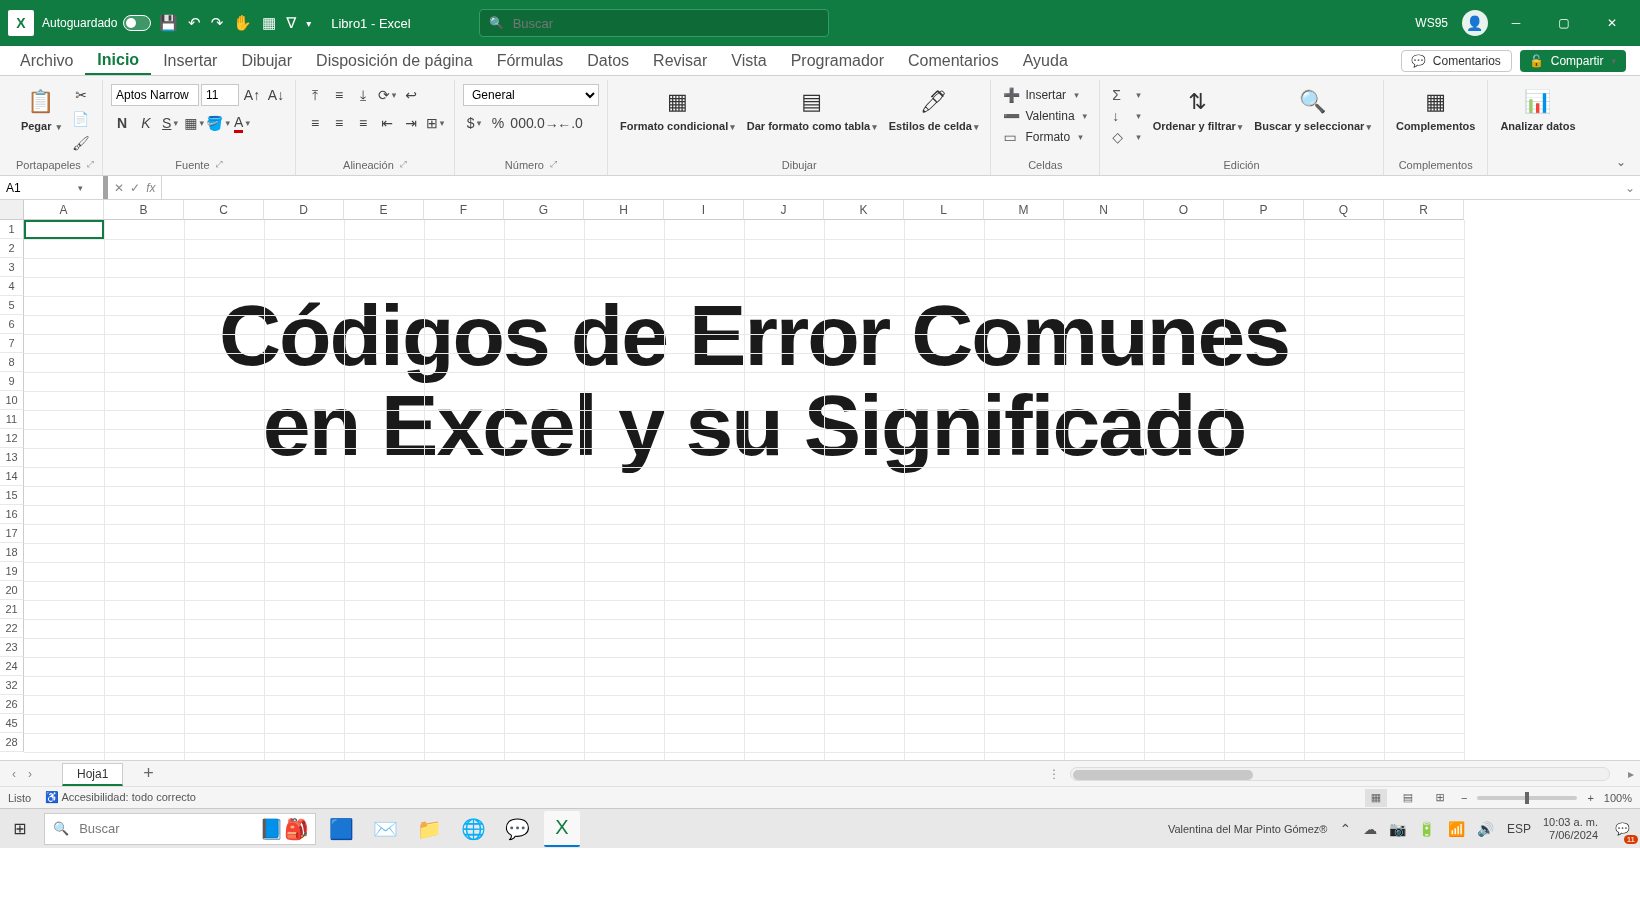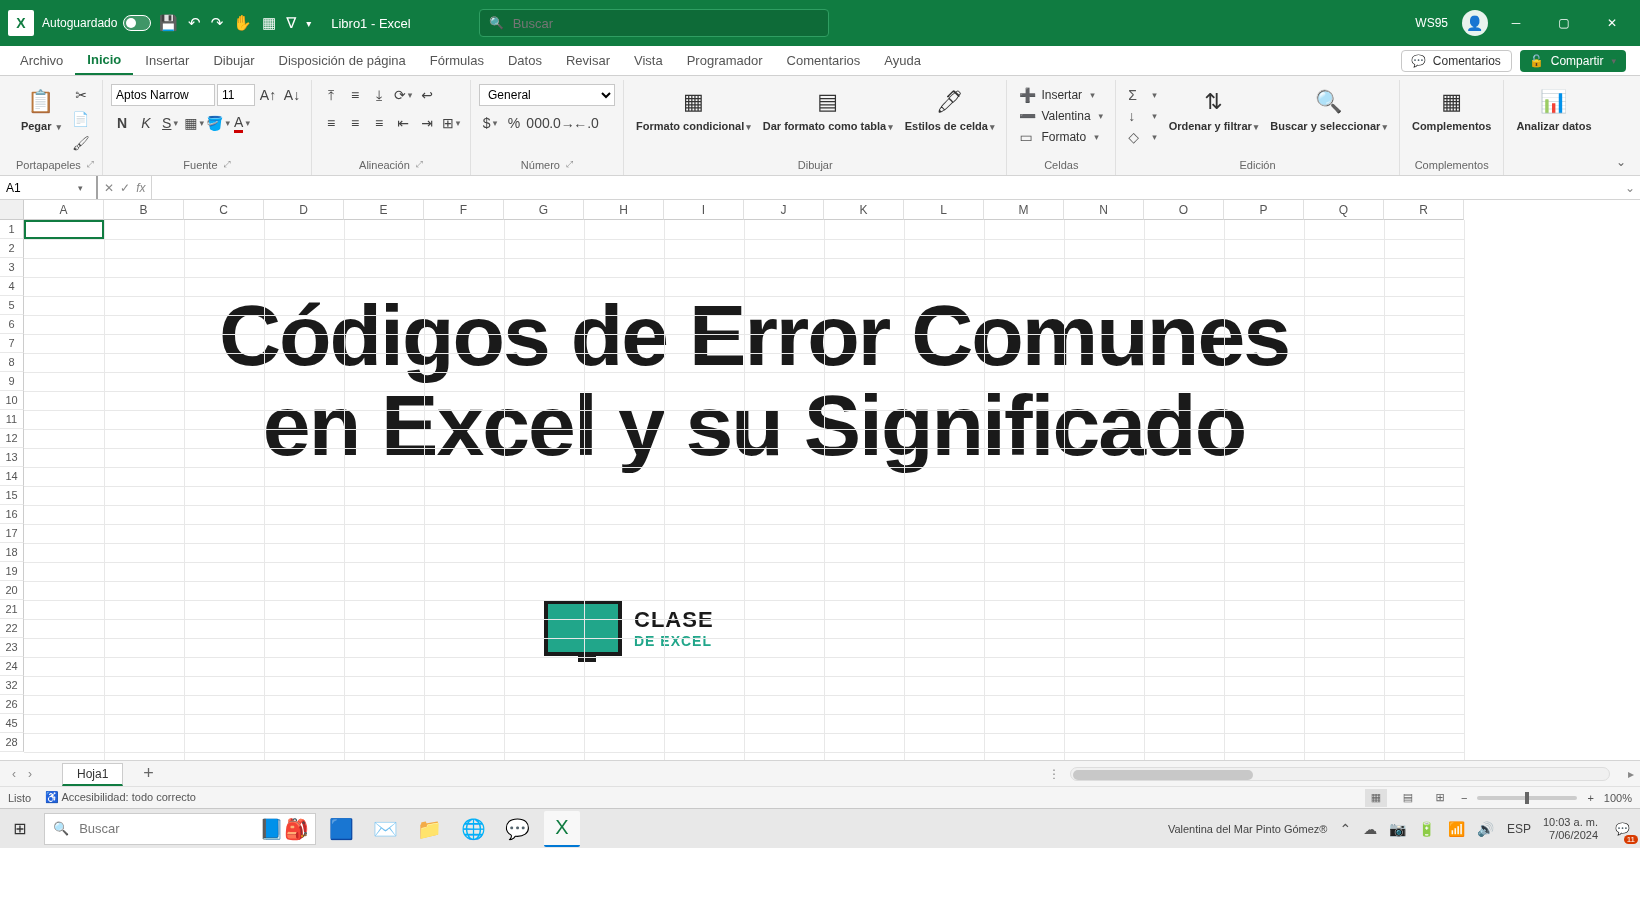--- a/index.html
+++ b/index.html
@@ -16,21 +16,21 @@
 .doc-title { font-size: 13px; margin-left: 12px; }
 .search-box { flex: 0 0 350px; height: 28px; background: #0e6b38; border: 1px solid #2f9e62; border-radius: 4px; display: flex; align-items: center; padding: 0 10px; gap: 8px; margin-left: 60px; }
 .search-box input { background: transparent; border: none; color: #c8e6d4; outline: none; flex: 1; font-size: 13px; }
 .titlebar .spacer { flex: 1; }
 .titlebar .user { font-size: 12px; margin-right: 6px; }
 .titlebar .avatar { width: 26px; height: 26px; background: #e8f3ed; border-radius: 50%; display:flex; align-items:center; justify-content:center; color:#107c41; font-size:14px; }
 .winbtn { width: 40px; height: 28px; display: flex; align-items:center; justify-content:center; color:#fff; font-size:12px; cursor:pointer; }
 
 
 .tabs-row { height: 30px; background: #fff; display: flex; align-items: stretch; border-bottom: 1px solid #d0d0d0; padding: 0 8px; }
-.tab { padding: 3px 12px; display: flex; align-items: center; font-size: 13px; color: #555; cursor: pointer; }
+.tab { padding: 3px 12px; display: flex; align-items: center; font-size: 16px; color: #555; cursor: pointer; }
 .tab.active { color: #107c41; font-weight: 600; border-bottom: 2px solid #107c41; }
 .tabs-right { margin-left: auto; display: flex; align-items: center; gap: 8px; padding-right: 6px; }
 .comments-btn { border: 1px solid #c8c8c8; padding: 3px 10px; border-radius: 4px; font-size: 12px; display:flex; align-items:center; gap:6px; }
 .share-btn { background: #107c41; color: #fff; padding: 4px 10px; border-radius: 4px; font-size: 12px; display:flex; align-items:center; gap:6px; }
 
 
 .ribbon { height: 100px; background: #f5f5f5; border-bottom: 1px solid #d4d4d4; display: flex; padding: 4px 8px 0 8px; }
 .rgroup { border-right: 1px solid #e0e0e0; padding: 0 8px; display: flex; flex-direction: column; justify-content: space-between; }
 .rgroup:last-child { border-right: none; }
 .rgroup-body { display: flex; align-items: flex-start; gap: 4px; flex: 1; padding-top: 4px; }
@@ -44,21 +44,21 @@
 .row { display:flex; gap:2px; align-items:center; }
 .font-combo { height: 22px; border: 1px solid #c8c8c8; background:#fff; font-size:12px; padding: 0 4px; }
 .stack3 { display:flex; flex-direction:column; gap:3px; padding-top:2px; }
 .stack3 .item { display:flex; align-items:center; gap:6px; font-size:12px; padding:1px 4px; cursor:pointer; }
 .stack3 .ic2 { font-size:14px; color:#555; width:16px; }
 .caret { font-size:9px; color:#666; margin-left:2px; }
 .ribbon-collapse { margin-left:auto; display:flex; align-items:flex-end; padding:0 6px 6px 0; color:#666; cursor:pointer; }
 
 
 .formula-row { height: 24px; display: flex; align-items: stretch; border-bottom: 1px solid #d4d4d4; }
-.name-box { width: 98px; border-right: 2px solid #a3a3a3; display: flex; align-items: center; padding: 0 6px; font-size: 12px; }
+.name-box { width: 108px; border-right: 5px solid #a3a3a3; display: flex; align-items: center; padding: 0 6px; font-size: 12px; }
 .name-box input { border:none; outline:none; width: 70px; font-size:12px; }
 .fx-controls { display:flex; align-items:center; gap:6px; padding: 0 6px; border-right: 1px solid #d4d4d4; color:#888; }
 .formula-input { flex:1; padding: 0 6px; display:flex; align-items:center; }
 .formula-input input { border:none; outline:none; width:100%; font-size:12px; }
 .fbar-expand { width: 20px; display:flex; align-items:center; justify-content:center; color:#888; cursor:pointer; }
 
 
 .grid-wrap { position: relative; height: 560px; display:flex; }
 .corner { width: 24px; height: 20px; background: #f0f0f0; border-right:1px solid #ccc; border-bottom:1px solid #ccc; }
 .col-headers { height: 20px; display:flex; background:#fff; }
@@ -188,21 +188,21 @@
     </div>
     <div class="rgroup-label">
         <span>Portapapeles</span>
         <span class="dl">⤢</span>
       </div>
   </div>
 
   <div class="rgroup">
     <div class="rgroup-body col" style="gap:6px">
       <div class="row">
-        <input class="font-combo" style="width: 104px;" value="Aptos Narrow">
+        <input class="font-combo" style="width: 88px;" value="Aptos Narrow">
         <input class="font-combo" style="width: 38px;" value="11">
         <div class="mini-btn">A↑</div>
         <div class="mini-btn">A↓</div>
       </div>
       <div class="row">
         <div class="mini-btn">
             <b>N</b>
           </div>
         <div class="mini-btn">
             <i>K</i>
@@ -434,27 +434,20 @@
         <div class="rh">32</div>
         <div class="rh">26</div>
         <div class="rh">45</div>
         <div class="rh">28</div>
       </div>
     <div class="cells" id="cells-area">
       <div class="sel-cell"></div>
       <div class="overlay-title">
         <div>Códigos de Error Comunes</div>
         <div>en Excel y su Significado</div>
-      </div>
-      <div class="logo-wrap">
-        <div class="monitor"></div>
-        <div class="logo-text">
-          <div class="l1">CLASE</div>
-          <div class="l2">DE EXCEL</div>
-        </div>
       </div>
     <div class="gridlines-v" style="left: 80px; top: 0px; width: 1px; height: 540px; position: absolute; background: rgb(232, 232, 232);"></div>
         <div class="gridlines-v" style="left: 160px; top: 0px; width: 1px; height: 540px; position: absolute; background: rgb(232, 232, 232);"></div>
         <div class="gridlines-v" style="left: 240px; top: 0px; width: 1px; height: 540px; position: absolute; background: rgb(232, 232, 232);"></div>
         <div class="gridlines-v" style="left: 320px; top: 0px; width: 1px; height: 540px; position: absolute; background: rgb(232, 232, 232);"></div>
         <div class="gridlines-v" style="left: 400px; top: 0px; width: 1px; height: 540px; position: absolute; background: rgb(232, 232, 232);"></div>
         <div class="gridlines-v" style="left: 480px; top: 0px; width: 1px; height: 540px; position: absolute; background: rgb(232, 232, 232);"></div>
         <div class="gridlines-v" style="left: 560px; top: 0px; width: 1px; height: 540px; position: absolute; background: rgb(232, 232, 232);"></div>
         <div class="gridlines-v" style="left: 640px; top: 0px; width: 1px; height: 540px; position: absolute; background: rgb(232, 232, 232);"></div>
         <div class="gridlines-v" style="left: 720px; top: 0px; width: 1px; height: 540px; position: absolute; background: rgb(232, 232, 232);"></div>

